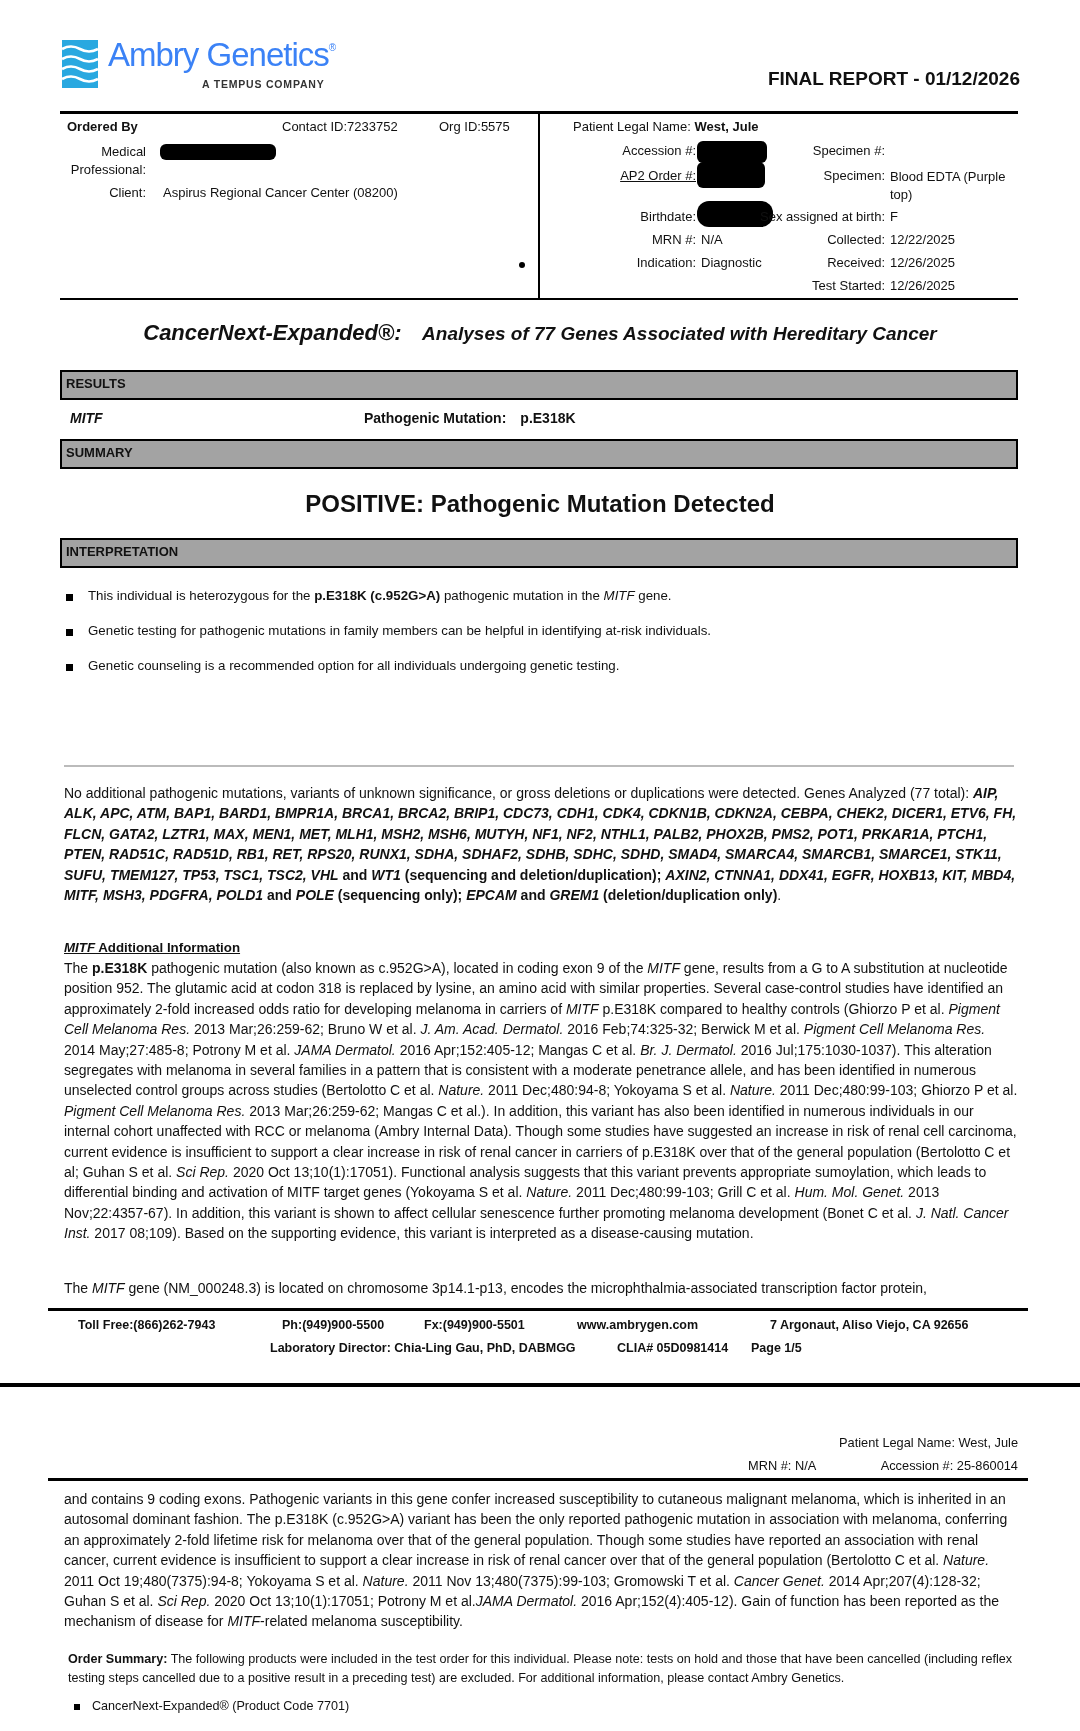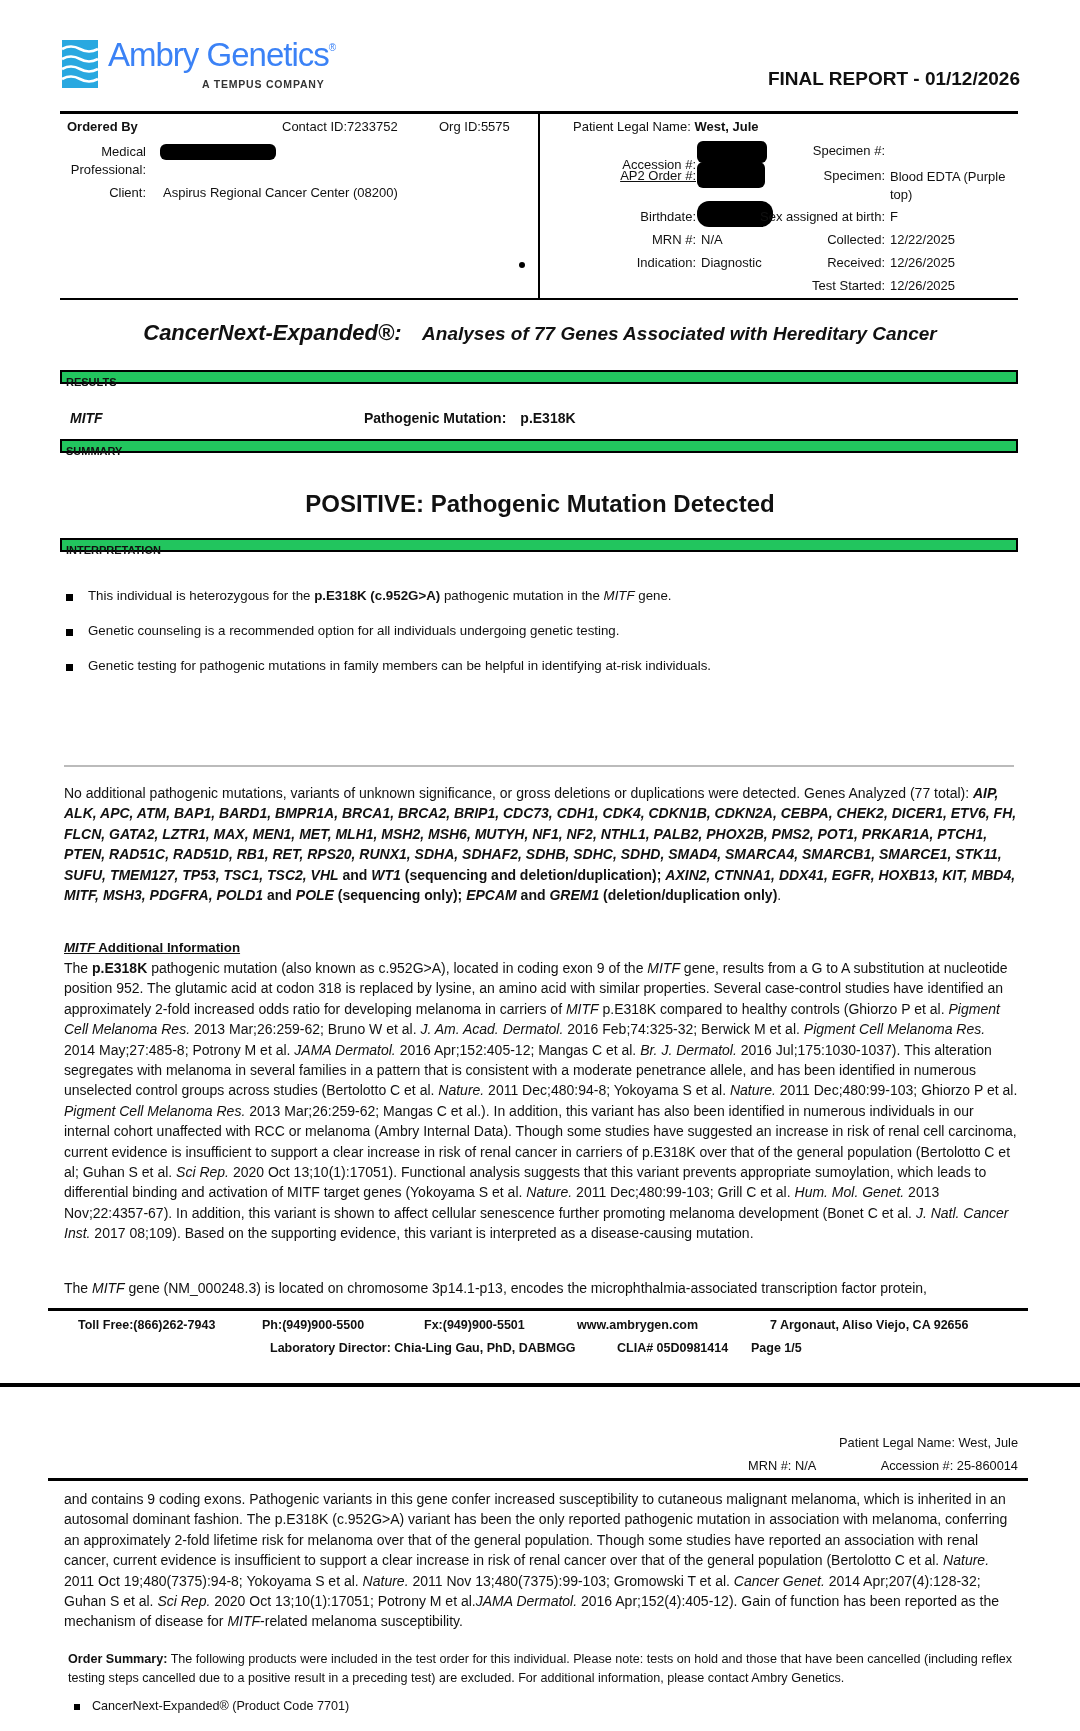--- a/index.html
+++ b/index.html
@@ -22,21 +22,21 @@
   .hdr-mid { left: 538px; top: 112px; width: 2px; height: 187px; background: #000; }
 
   .hdr-field { font-size: 13px; white-space: nowrap; }
   .b { font-weight: bold; }
   .redact { display: inline-block; background: #000; border-radius: 6px; vertical-align: middle; }
 
   
   .report-title { left: 0; width: 1080px; top: 320px; text-align: center; font-size: 22px; font-weight: bold; font-style: italic; white-space: nowrap; }
   .report-title .rest { font-size: 19px; margin-left: 16px; }
 
-  .section-bar { left: 60px; width: 958px; height: 14px; background: #22c55e; border: 2px solid #000; border-left-width: 2px; font-weight: bold; font-size: 11px; padding: 4px 4px; }
+  .section-bar { left: 60px; width: 958px; height: 30px; background: #a3a3a3; border: 2px solid #000; border-left-width: 2px; font-weight: bold; font-size: 13px; padding: 4px 4px; }
 
   .result-gene { left: 70px; top: 410px; font-size: 14px; font-weight: bold; font-style: italic; }
   .result-mut { left: 364px; top: 410px; font-size: 14px; font-weight: bold; white-space: nowrap; }
   .result-mut span + span { margin-left: 14px; }
 
   .positive { left: 0; width: 1080px; top: 490px; text-align: center; font-size: 24px; font-weight: bold; }
 
   ul.interp { list-style: none; left: 66px; top: 588px; width: 960px; }
   ul.interp li { position: relative; padding-left: 22px; height: 35px; font-size: 13.3px; white-space: nowrap; }
   ul.interp li::before { content: ""; position: absolute; left: 0; top: 6px; width: 7px; height: 7px; background: #000; }
@@ -97,21 +97,21 @@
 </div>
 <span class="abs redact" style="left:160px;top:144px;width:116px;height:16px;"></span>
 
 <div class="abs hdr-field" style="left:67px;top:185px;width:79px;text-align:right;">Client:</div>
 <div class="abs hdr-field" style="left:163px;top:185px;">Aspirus Regional Cancer Center (08200)</div>
 <div class="abs dot"></div>
 
 <div class="abs hdr-field" style="left:573px;top:119px;">
   <span>Patient Legal Name:</span> <span class="b">West, Jule</span>
 </div>
-<div class="abs hdr-field" style="left:540px;top:157px;width:156px;text-align:right;">Accession #:</div>
+<div class="abs hdr-field" style="left:540px;top:143px;width:156px;text-align:right;">Accession #:</div>
 <span class="abs redact" style="left:697px;top:141px;width:70px;height:22px;"></span>
 <div class="abs hdr-field" style="left:540px;top:168px;width:156px;text-align:right;text-decoration:underline;">AP2 Order #:</div>
 <span class="abs redact" style="left:697px;top:162px;width:68px;height:26px;"></span>
 <div class="abs hdr-field" style="left:540px;top:209px;width:156px;text-align:right;">Birthdate:</div>
 <span class="abs redact" style="left:697px;top:201px;width:76px;height:26px;border-radius:12px;"></span>
 <div class="abs hdr-field" style="left:540px;top:232px;width:156px;text-align:right;">MRN #:</div>
 <div class="abs hdr-field" style="left:701px;top:232px;">N/A</div>
 <div class="abs hdr-field" style="left:540px;top:255px;width:156px;text-align:right;">Indication:</div>
 <div class="abs hdr-field" style="left:701px;top:255px;">Diagnostic</div>
 
@@ -140,37 +140,37 @@
   <span>Pathogenic Mutation:</span><span>p.E318K</span>
 </div>
 
 <div class="abs section-bar" style="top:439px;">SUMMARY</div>
 <div class="abs positive">POSITIVE: Pathogenic Mutation Detected</div>
 
 <div class="abs section-bar" style="top:538px;">INTERPRETATION</div>
 
 <ul class="abs interp">
   <li><span>This individual is heterozygous for the </span><b>p.E318K (c.952G&gt;A)</b><span> pathogenic mutation in the </span><i>MITF</i><span> gene.</span></li>
+  <li>Genetic testing for pathogenic mutations in family members can be helpful in identifying at-risk individuals.</li>
   <li>Genetic counseling is a recommended option for all individuals undergoing genetic testing.</li>
-  <li>Genetic testing for pathogenic mutations in family members can be helpful in identifying at-risk individuals.</li>
 </ul>
 
 <div class="abs hr-thin"></div>
 
 <div class="abs para" style="top:783px;">
   <span>No additional pathogenic mutations, variants of unknown significance, or gross deletions or duplications were detected. Genes Analyzed (77 total): </span><span class="genes">AIP, ALK, APC, ATM, BAP1, BARD1, BMPR1A, BRCA1, BRCA2, BRIP1, CDC73, CDH1, CDK4, CDKN1B, CDKN2A, CEBPA, CHEK2, DICER1, ETV6, FH, FLCN, GATA2, LZTR1, MAX, MEN1, MET, MLH1, MSH2, MSH6, MUTYH, NF1, NF2, NTHL1, PALB2, PHOX2B, PMS2, POT1, PRKAR1A, PTCH1, PTEN, RAD51C, RAD51D, RB1, RET, RPS20, RUNX1, SDHA, SDHAF2, SDHB, SDHC, SDHD, SMAD4, SMARCA4, SMARCB1, SMARCE1, STK11, SUFU, TMEM127, TP53, TSC1, TSC2, VHL</span><span class="gene-note"> and </span><span class="genes">WT1</span><span class="gene-note"> (sequencing and deletion/duplication); </span><span class="genes">AXIN2, CTNNA1, DDX41, EGFR, HOXB13, KIT, MBD4, MITF, MSH3, PDGFRA, POLD1</span><span class="gene-note"> and </span><span class="genes">POLE</span><span class="gene-note"> (sequencing only); </span><span class="genes">EPCAM</span><span class="gene-note"> and </span><span class="genes">GREM1</span><span class="gene-note"> (deletion/duplication only)</span><span>.</span>
 </div>
 
 <div class="abs addl-head"><i>MITF</i><span> Additional Information</span></div>
 <div class="abs para" style="top:958px;"><span>The </span><b>p.E318K</b><span> pathogenic mutation (also known as c.952G&gt;A), located in coding exon 9 of the </span><i>MITF</i><span> gene, results from a G to A substitution at nucleotide position 952. The glutamic acid at codon 318 is replaced by lysine, an amino acid with similar properties. Several case-control studies have identified an approximately 2-fold increased odds ratio for developing melanoma in carriers of </span><i>MITF</i><span> p.E318K compared to healthy controls (Ghiorzo P et al. </span><i>Pigment Cell Melanoma Res.</i><span> 2013 Mar;26:259-62; Bruno W et al. </span><i>J. Am. Acad. Dermatol.</i><span> 2016 Feb;74:325-32; Berwick M et al. </span><i>Pigment Cell Melanoma Res.</i><span> 2014 May;27:485-8; Potrony M et al. </span><i>JAMA Dermatol.</i><span> 2016 Apr;152:405-12; Mangas C et al. </span><i>Br. J. Dermatol.</i><span> 2016 Jul;175:1030-1037). This alteration segregates with melanoma in several families in a pattern that is consistent with a moderate penetrance allele, and has been identified in numerous unselected control groups across studies (Bertolotto C et al. </span><i>Nature.</i><span> 2011 Dec;480:94-8; Yokoyama S et al. </span><i>Nature.</i><span> 2011 Dec;480:99-103; Ghiorzo P et al. </span><i>Pigment Cell Melanoma Res.</i><span> 2013 Mar;26:259-62; Mangas C et al.). In addition, this variant has also been identified in numerous individuals in our internal cohort unaffected with RCC or melanoma (Ambry Internal Data). Though some studies have suggested an increase in risk of renal cell carcinoma, current evidence is insufficient to support a clear increase in risk of renal cancer in carriers of p.E318K over that of the general population (Bertolotto C et al; Guhan S et al. </span><i>Sci Rep.</i><span> 2020 Oct 13;10(1):17051). Functional analysis suggests that this variant prevents appropriate sumoylation, which leads to differential binding and activation of MITF target genes (Yokoyama S et al. </span><i>Nature.</i><span> 2011 Dec;480:99-103; Grill C et al. </span><i>Hum. Mol. Genet.</i><span> 2013 Nov;22:4357-67). In addition, this variant is shown to affect cellular senescence further promoting melanoma development (Bonet C et al. </span><i>J. Natl. Cancer Inst.</i><span> 2017 08;109). Based on the supporting evidence, this variant is interpreted as a disease-causing mutation.</span></div>
 <div class="abs para" style="top:1278px;"><span>The </span><i>MITF</i><span> gene (NM_000248.3) is located on chromosome 3p14.1-p13, encodes the microphthalmia-associated transcription factor protein,</span></div>
 
 <div class="abs foot-line"></div>
 <div class="abs foot-row1" style="left:78px;">Toll Free:(866)262-7943</div>
-<div class="abs foot-row1" style="left:262px;">Ph:(949)900-5500</div>
+<div class="abs foot-row1" style="left:282px;">Ph:(949)900-5500</div>
 <div class="abs foot-row1" style="left:424px;">Fx:(949)900-5501</div>
 <div class="abs foot-row1" style="left:577px;">www.ambrygen.com</div>
 <div class="abs foot-row1" style="left:770px;">7 Argonaut, Aliso Viejo, CA 92656</div>
 <div class="abs foot-row2" style="left:270px;">Laboratory Director: Chia-Ling Gau, PhD, DABMGG</div>
 <div class="abs foot-row2" style="left:617px;">CLIA# 05D0981414</div>
 <div class="abs foot-row2" style="left:751px;">Page 1/5</div>
 
 <div class="abs page-break"></div>
 
 <div class="abs p2-hdr" style="right:62px;top:1435px;">Patient Legal Name: West, Jule</div>

